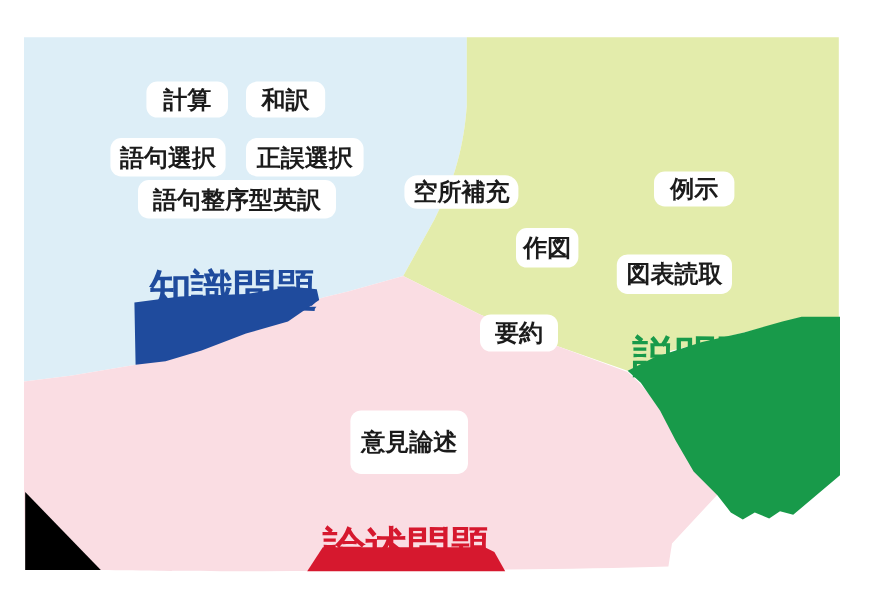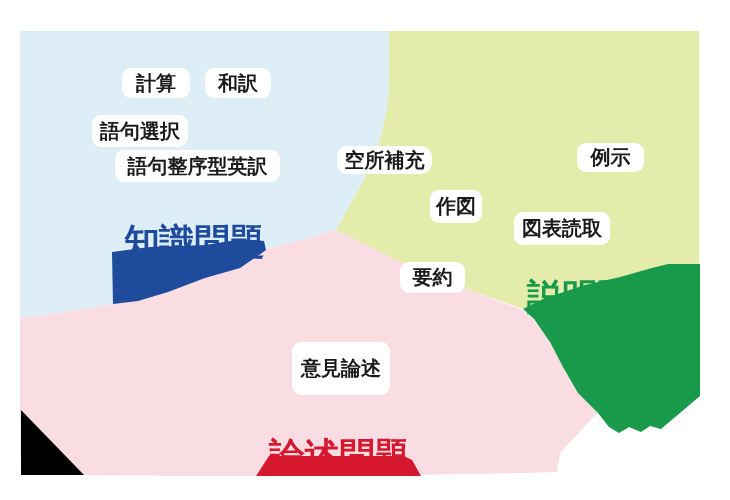--- a/index.html
+++ b/index.html
@@ -44,21 +44,22 @@
     <text class="region-title" x="339" y="468" text-anchor="middle" fill="#d6182e">論述問題</text>
     <path d="M256,476 L269,456 L404,456 L412,460 L421,476 Z" fill="#d6182e"></path>
 
     <text class="region-title" x="597" y="309" text-anchor="middle" fill="#189a4a">説明問題</text>
     <path d="M523,309 L545,298 L585,285 L620,277 L652,268 L668,264 L700,264 L700,396 L661,429 L650,426 L641,432 L629,427 L619,433 L609,427 L598,413 L578,393 L563,367 L550,342 L534,319 Z" fill="#189a4a"></path>
   </svg>
 
   <div class="qlabel" style="left:122px;top:68px;width:68px;height:30px;">計算</div>
   <div class="qlabel" style="left:92px;top:115px;width:96px;height:32px;">語句選択</div>
   <div class="qlabel" style="left:205px;top:68px;width:66px;height:30px;">和訳</div>
+  <div class="qlabel" style="left:205px;top:115px;width:98px;height:32px;">正誤選択</div>
   <div class="qlabel" style="left:115px;top:150px;width:165px;height:32px;">語句整序型英訳</div>
   <div class="qlabel" style="left:337px;top:146px;width:95px;height:28px;border-radius:11px;">空所補充</div>
-  <div class="qlabel" style="left:545px;top:143px;width:67px;height:29px;margin-left:32px;">例示</div>
+  <div class="qlabel" style="left:545px;top:143px;width:67px;height:29px;">例示</div>
   <div class="qlabel" style="left:430px;top:190px;width:52px;height:33px;">作図</div>
   <div class="qlabel" style="left:514px;top:196px;width:96px;height:33px;margin-top:16px;">図表読取</div>
   <div class="qlabel" style="left:400px;top:262px;width:65px;height:31px;font-family:Liberation Mono, monospace;">要約</div>
   <div class="qlabel" style="left:292px;top:342px;width:98px;height:53px;">意見論述</div>
 
 </div>
 
 </body></html>

